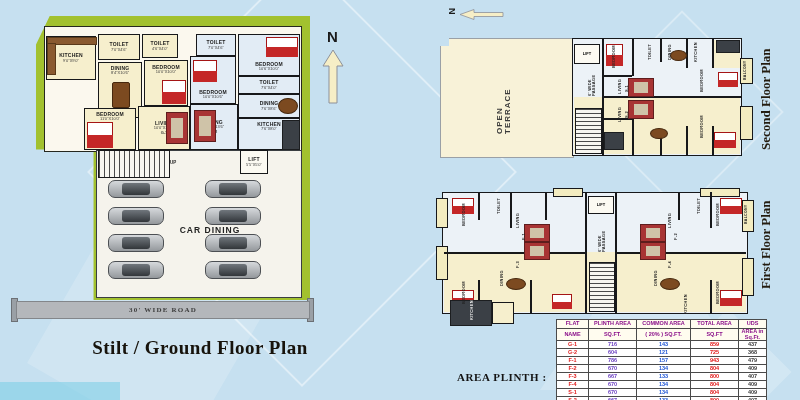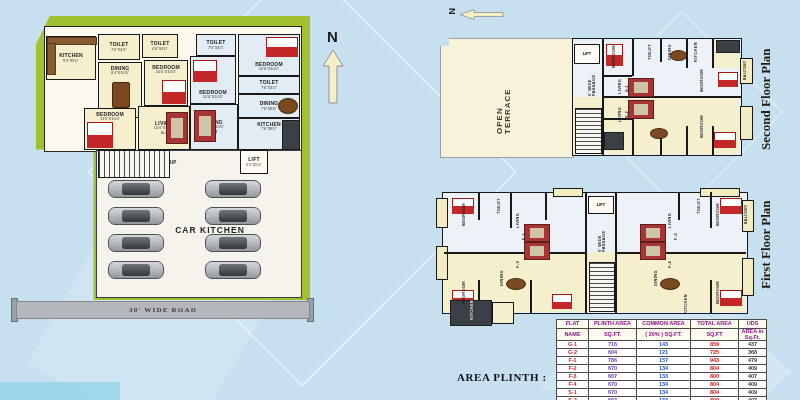--- a/index.html
+++ b/index.html
@@ -166,33 +166,34 @@
   </div>
 
   <div class="car" style="left:108px;top:180px"></div>
   <div class="car" style="left:108px;top:207px"></div>
   <div class="car" style="left:108px;top:234px"></div>
   <div class="car" style="left:108px;top:261px"></div>
   <div class="car" style="left:205px;top:180px"></div>
   <div class="car" style="left:205px;top:207px"></div>
   <div class="car" style="left:205px;top:234px"></div>
   <div class="car" style="left:205px;top:261px"></div>
-  <div class="pklbl">CAR KITCHEN</div>
+  <div class="pklbl">CAR DINING</div>
 
   <div class="roadcap" style="left:11px"></div>
   <div class="roadcap" style="left:307px"></div>
   <div class="road">
     <span class="roadlbl">30' WIDE ROAD</span>
   </div>
 
   <span class="nlet" style="left:327px;top:28px;font-size:15px">N</span>
   <svg style="position:absolute;left:322px;top:50px" width="22" height="54" viewBox="0 0 22 54">
     <polygon points="11,0 21,16 15,16 15,53 7,53 7,16 1,16" fill="#f6eec6" stroke="#8d9099" stroke-width="1"></polygon>
   </svg>
 
+  <div class="gtitle">Stilt / Ground Floor Plan</div>
 
   <span class="nlet" style="left:447px;top:8px;font-size:9px;writing-mode:vertical-rl;transform:rotate(180deg)">N</span>
   <svg style="position:absolute;left:460px;top:9px" width="44" height="11" viewBox="0 0 44 11">
     <polygon points="0,5.5 14,0.5 14,3.5 43,3.5 43,7.5 14,7.5 14,10.5" fill="#f6eec6" stroke="#8d9099" stroke-width="0.8"></polygon>
   </svg>
 
   <div class="terrace"></div>
   <div class="pat" style="left:439px;top:37px;width:10px;height:9px;background:#c6e0f0"></div>
   <div class="vlbl" style="left:496px;top:62px;height:72px;font-size:8px;letter-spacing:1px;color:#3a3a3a">OPEN TERRACE</div>
 

